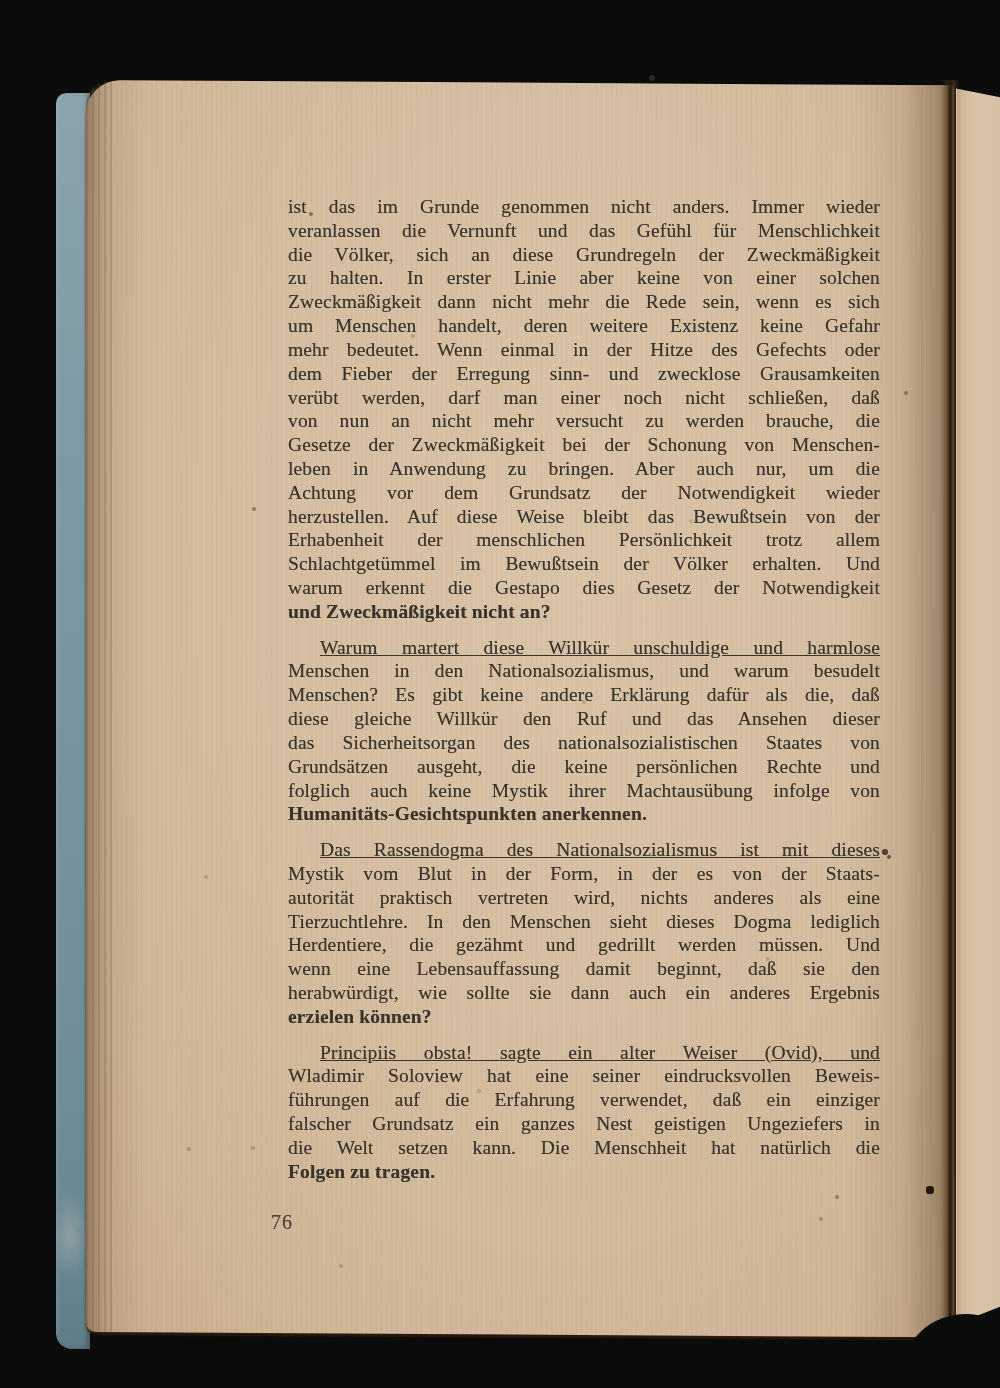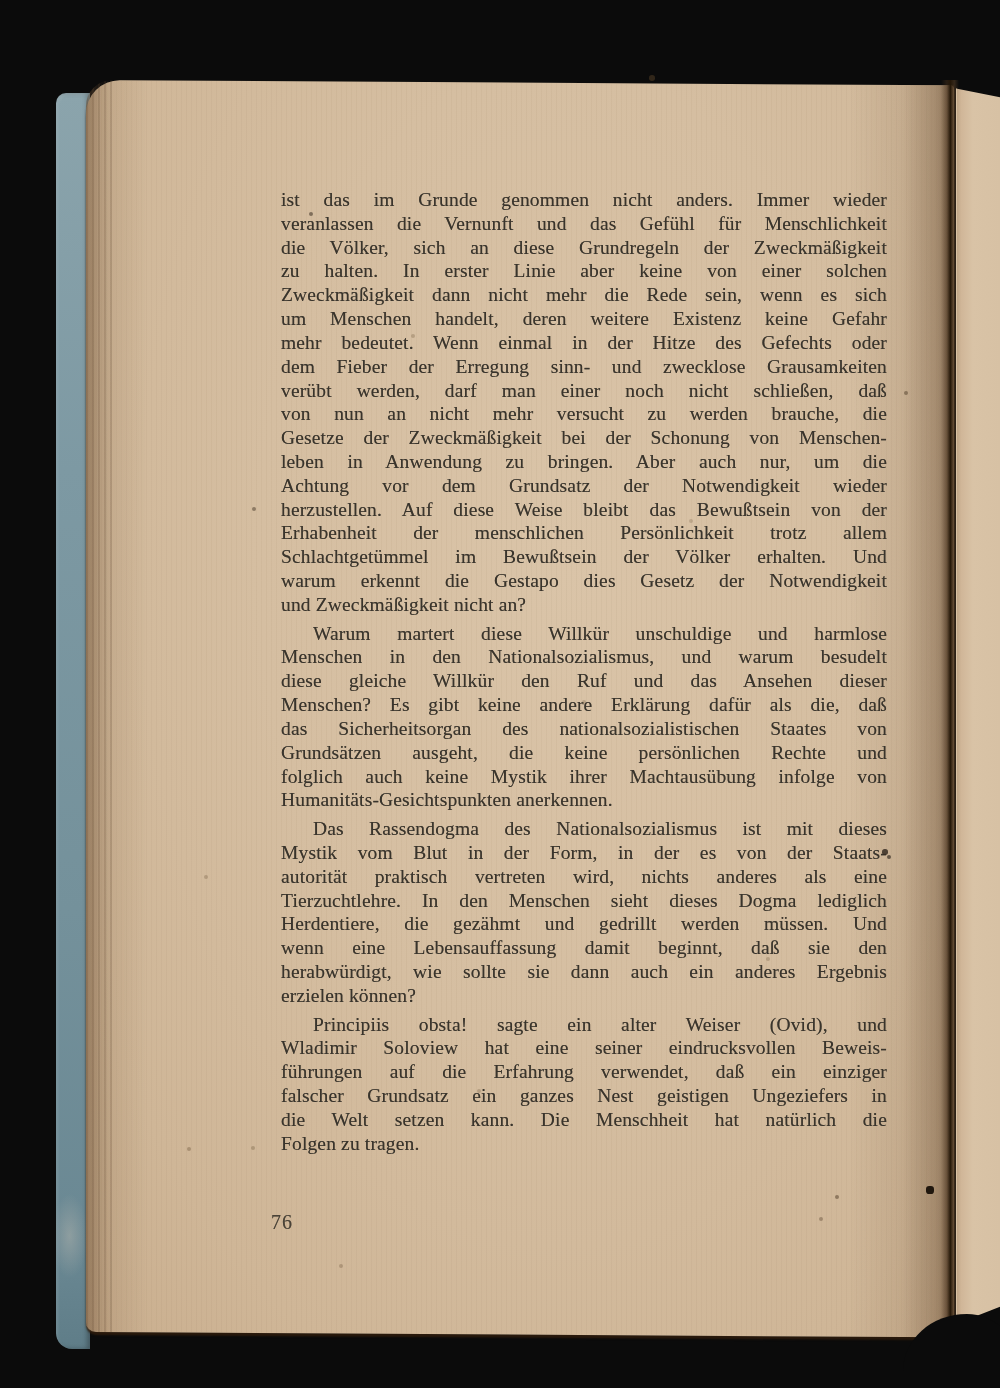--- a/index.html
+++ b/index.html
@@ -71,24 +71,24 @@
     border-radius:55% 45% 0 0 / 95% 85% 0 0;
   }
 
   
   .text-block{
     position:absolute;left:276px;top:183px;width:616px;
     font-size:19.5px;line-height:23.82px;
     color:#39342c;letter-spacing:.15px;
     text-shadow:0 0 .4px rgba(57,52,44,.55);
   }
-  .para{margin:5px;}
+  .para{margin:12px;}
   .line{text-align:justify;text-align-last:justify;}
-  .line.last{text-align-last:left;}
-  .line.indent{padding-left:32px;}
+  .line.last{text-align-last:left;font-weight:bold;}
+  .line.indent{padding-left:32px;text-decoration:underline;}
 
   .page-number{
     position:absolute;left:271px;top:1211px;
     font-size:20px;color:#4a4338;letter-spacing:1px;
     text-shadow:0 0 .4px rgba(70,62,50,.5);
   }
 
   
   .speck-layer{
     position:absolute;left:0;top:0;width:2px;height:2px;border-radius:50%;background:transparent;
@@ -146,22 +146,22 @@
         <div class="line">Achtung vor dem Grundsatz der Notwendigkeit wieder</div>
         <div class="line">herzustellen. Auf diese Weise bleibt das Bewußtsein von der</div>
         <div class="line">Erhabenheit der menschlichen Persönlichkeit trotz allem</div>
         <div class="line">Schlachtgetümmel im Bewußtsein der Völker erhalten. Und</div>
         <div class="line">warum erkennt die Gestapo dies Gesetz der Notwendigkeit</div>
         <div class="line last">und Zweckmäßigkeit nicht an?</div>
       </div>
       <div class="para">
         <div class="line indent">Warum martert diese Willkür unschuldige und harmlose</div>
         <div class="line">Menschen in den Nationalsozialismus, und warum besudelt</div>
+        <div class="line">Menschen? Es gibt keine andere Erklärung dafür als die, daß</div>
         <div class="line">diese gleiche Willkür den Ruf und das Ansehen dieser</div>
-        <div class="line">Menschen? Es gibt keine andere Erklärung dafür als die, daß</div>
         <div class="line">das Sicherheitsorgan des nationalsozialistischen Staates von</div>
         <div class="line">Grundsätzen ausgeht, die keine persönlichen Rechte und</div>
         <div class="line">folglich auch keine Mystik ihrer Machtausübung infolge von</div>
         <div class="line last">Humanitäts-Gesichtspunkten anerkennen.</div>
       </div>
       <div class="para">
         <div class="line indent">Das Rassendogma des Nationalsozialismus ist mit dieses</div>
         <div class="line">Mystik vom Blut in der Form, in der es von der Staats-</div>
         <div class="line">autorität praktisch vertreten wird, nichts anderes als eine</div>
         <div class="line">Tierzuchtlehre. In den Menschen sieht dieses Dogma lediglich</div>

